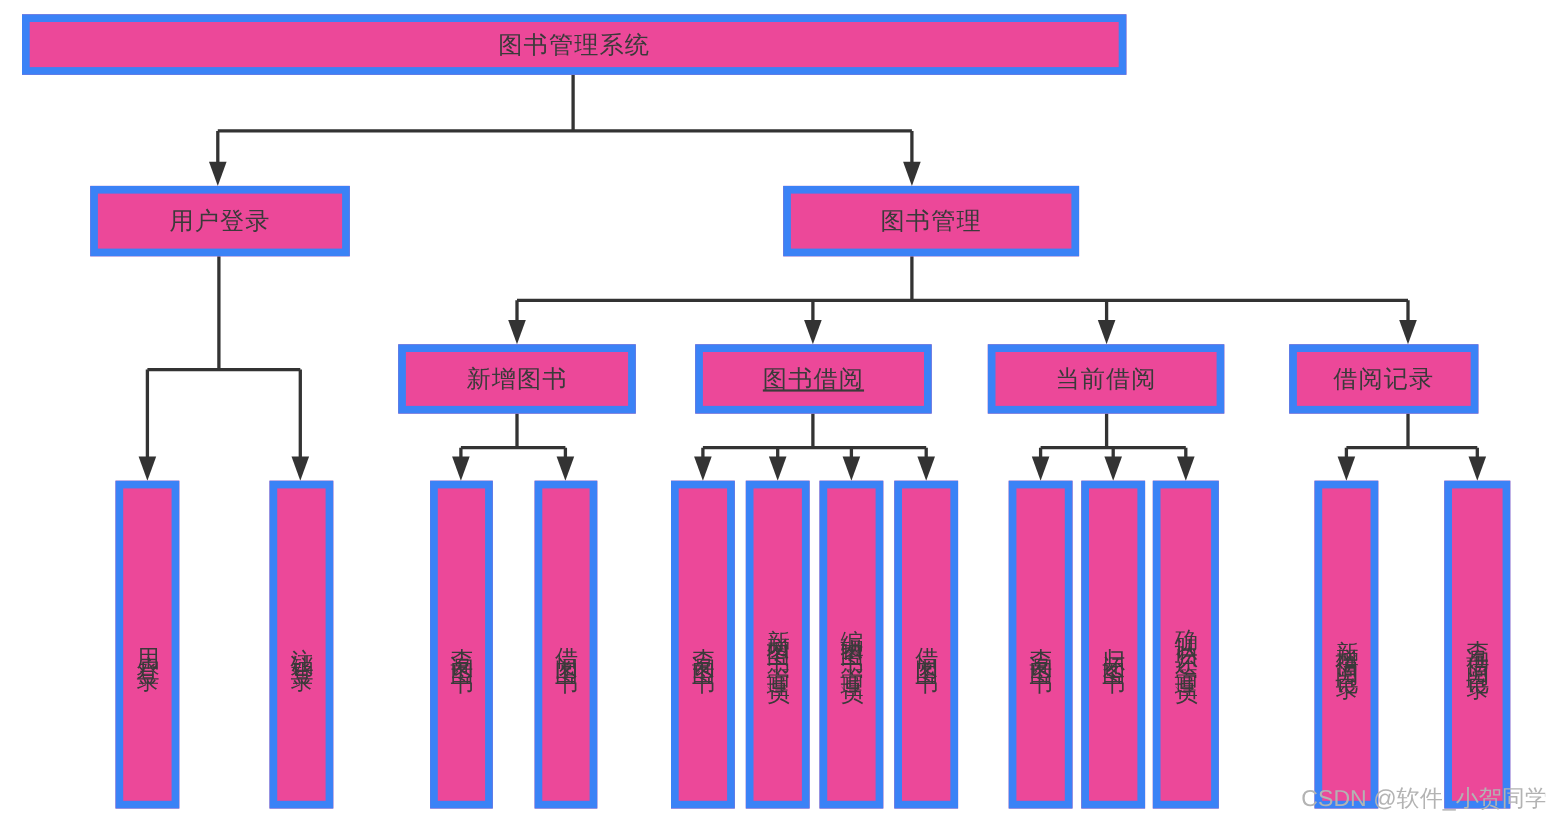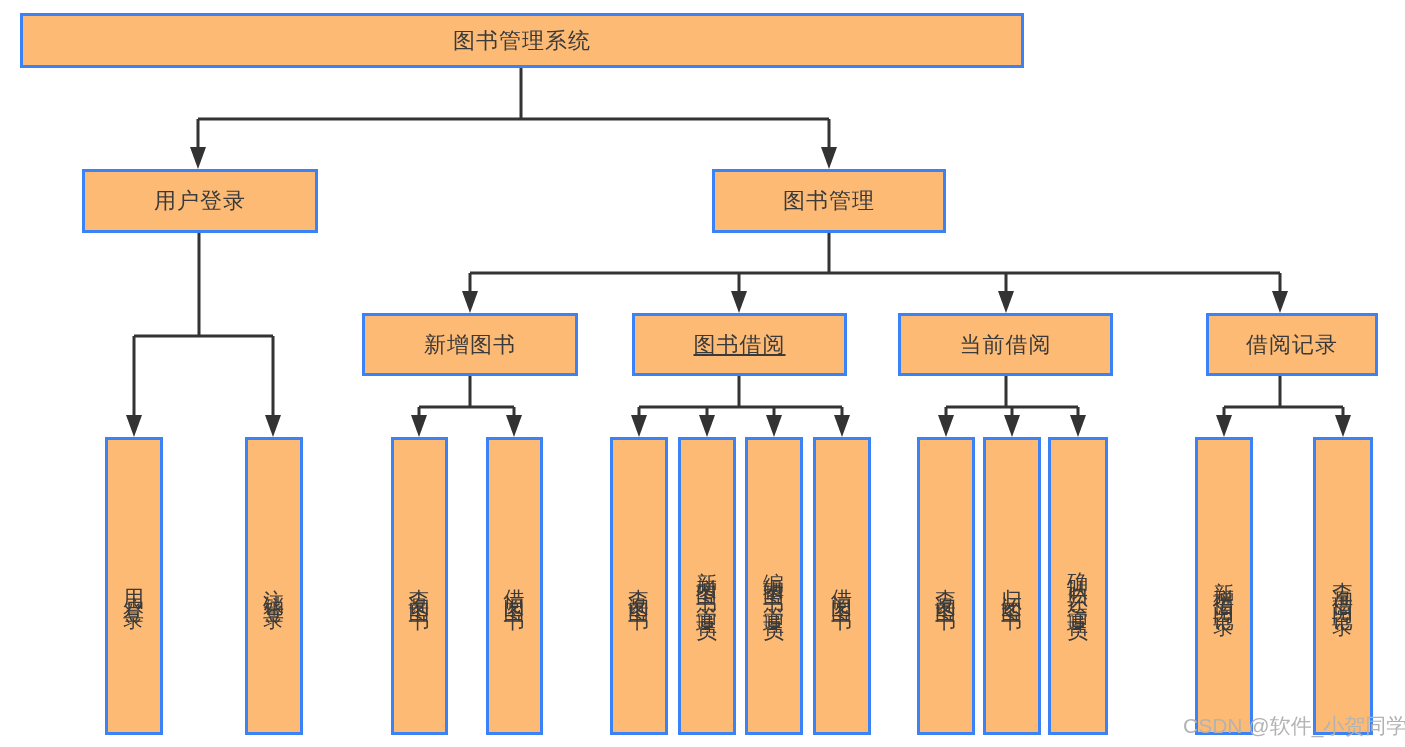--- a/index.html
+++ b/index.html
@@ -17,22 +17,22 @@
   }
   #connectors {
     position: absolute;
     left: 0;
     top: 0;
     z-index: 1;
   }
   .box {
     position: absolute;
     box-sizing: border-box;
-    border: 3px solid #3b82f6;
-    background: #fdba74;
+    border: 7px solid #3b82f6;
+    background: #ec4899;
     display: flex;
     align-items: center;
     justify-content: center;
     color: #3a3a3a;
     z-index: 2;
   }
   .box.h-label {
     font-size: 22px;
     letter-spacing: 1px;
     white-space: nowrap;
@@ -109,34 +109,34 @@
     </g>
   </svg>
 
   <div class="box h-label" style="left:20px; top:13px; width:1004px; height:55px;">
     <span>图书管理系统</span>
   </div>
 
   <div class="box h-label" style="left:82px; top:169px; width:236px; height:64px;">
     <span>用户登录</span>
   </div>
-  <div class="box h-label" style="left:712px; top:169px; width:234px; height:64px;">
+  <div class="box h-label" style="left:712px; top:169px; width:269px; height:64px;">
     <span>图书管理</span>
   </div>
 
   <div class="box h-label" style="left:362px; top:313px; width:216px; height:63px;">
     <span>新增图书</span>
   </div>
   <div class="box h-label" style="left:632px; top:313px; width:215px; height:63px;text-decoration:underline;">
     <span>图书借阅</span>
   </div>
   <div class="box h-label" style="left:898px; top:313px; width:215px; height:63px;">
     <span>当前借阅</span>
   </div>
-  <div class="box h-label" style="left:1172px; top:313px; width:172px; height:63px;margin-left:34px;">
+  <div class="box h-label" style="left:1172px; top:313px; width:172px; height:63px;">
     <span>借阅记录</span>
   </div>
 
   <div class="box leaf" style="left:105px; top:437px; width:58px; height:298px;">
     <span class="vtext">用户登录</span>
   </div>
   <div class="box leaf" style="left:245px; top:437px; width:58px; height:298px;">
     <span class="vtext">注销登录</span>
   </div>
 

